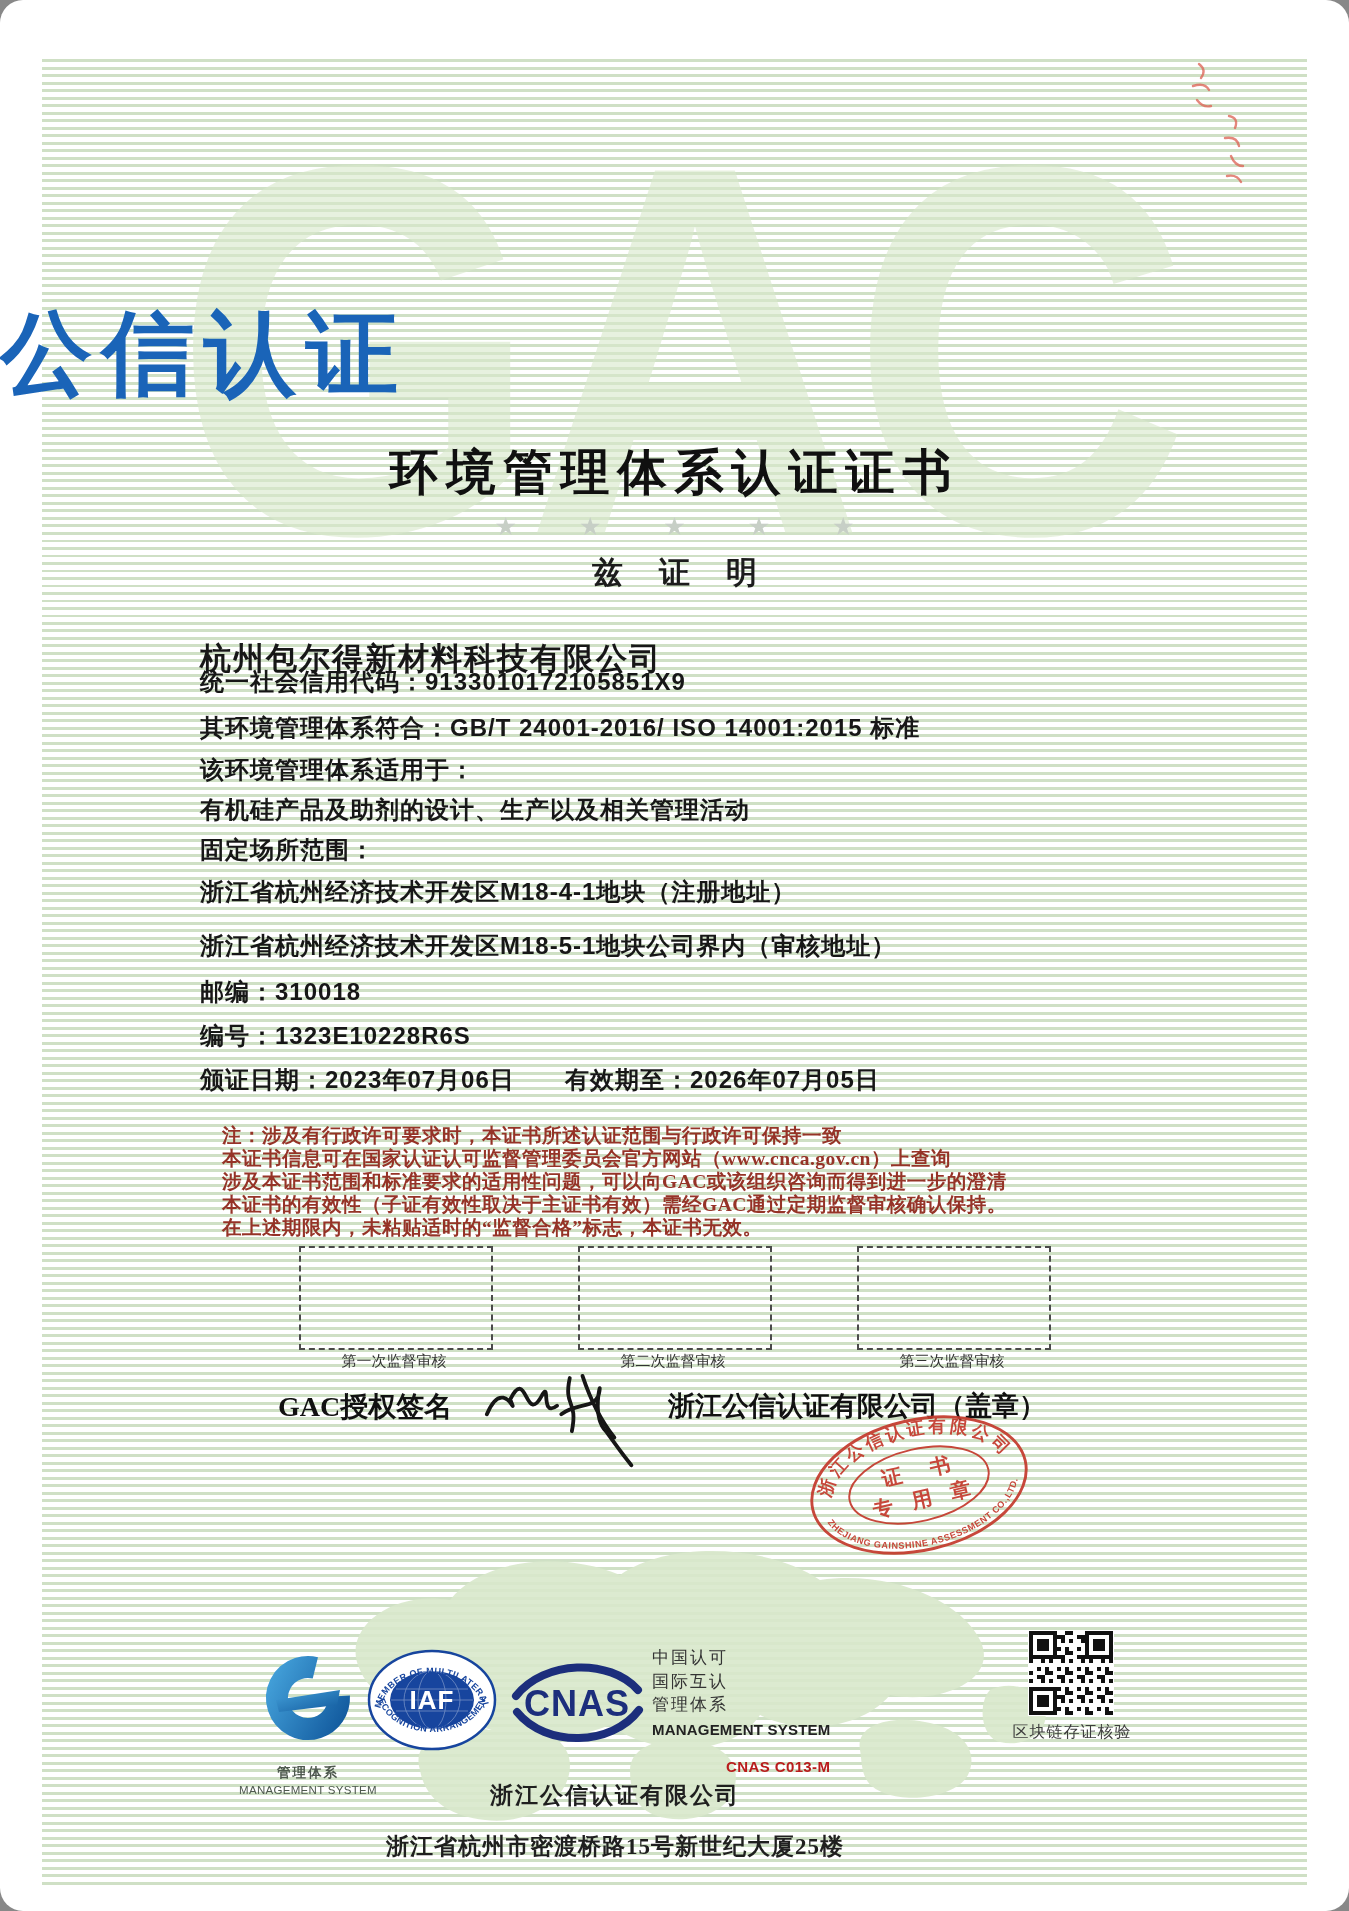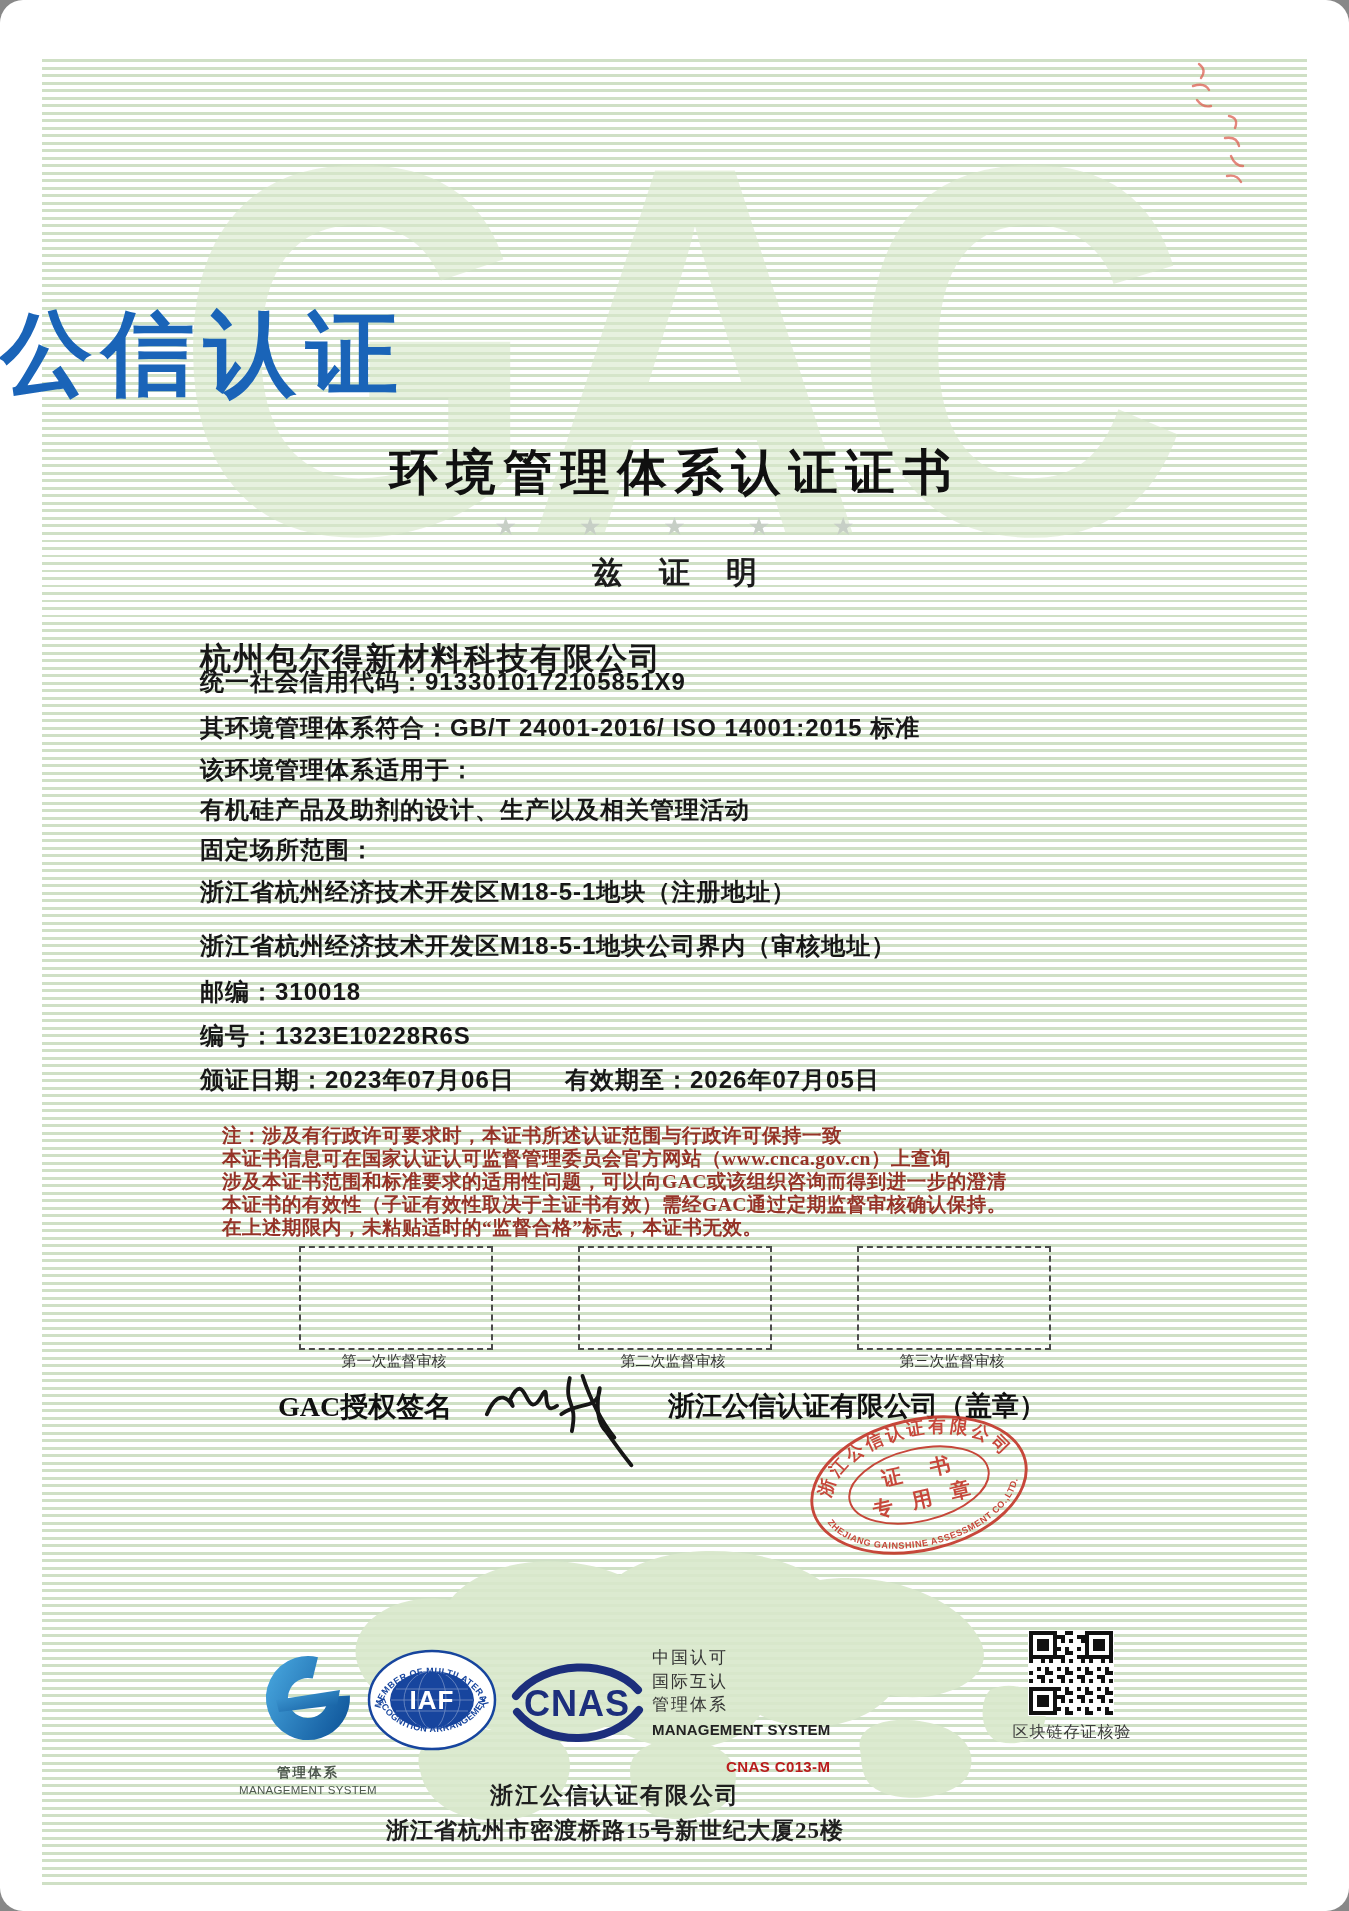--- a/index.html
+++ b/index.html
@@ -58,21 +58,21 @@
   .cn-block{position:absolute;left:652px;top:1646px;z-index:2;color:#333;}
   .cn-block .zh{font-size:17px;letter-spacing:2px;line-height:23.5px;}
   .cn-block .en{font-size:15px;font-weight:700;color:#222;margin-top:4px;letter-spacing:.2px;}
   .cn-block .code{font-size:15px;font-weight:700;color:#b91c1c;margin-top:20px;letter-spacing:.4px;text-align:right;}
   .qr{position:absolute;left:1028px;top:1630px;width:86px;height:86px;z-index:2;}
   .qr-caption{position:absolute;left:1004px;top:1722px;width:136px;text-align:center;z-index:2;
     font-size:16px;color:#3d3d3d;letter-spacing:1px;}
   .footer{position:absolute;left:235px;top:1780px;width:760px;z-index:2;text-align:center;
     font-family:var(--serif);color:#1f1f1f;}
   .footer .l1{font-size:23px;font-weight:700;letter-spacing:2px;}
-  .footer .l2{font-size:23px;font-weight:700;letter-spacing:1px;margin-top:4px;}
+  .footer .l2{font-size:23px;font-weight:700;letter-spacing:1px;margin-top:20px;}
   .footer .l3{font-size:21px;font-weight:700;letter-spacing:1.5px;margin-top:6px;}
   .dates-issue{position:absolute;left:200px;top:1064px;}
   .dates-valid{position:absolute;left:565px;top:1064px;}
 </style>
 </head>
 <body>
 
 <div class="page">
   <div class="stripes"></div>
   <div class="watermark">GAC</div>
@@ -91,21 +91,21 @@
   <div class="layer subtitle">环境管理体系认证证书</div>
   <div class="layer stars">★★★★★</div>
   <div class="layer hereby">兹证明</div>
 
   <div class="bline company" style="top:610px">杭州包尔得新材料科技有限公司</div>
   <div class="bline" style="top:666px">统一社会信用代码：9133010172105851X9</div>
   <div class="bline" style="top:712px">其环境管理体系符合：GB/T 24001-2016/ ISO 14001:2015 标准</div>
   <div class="bline" style="top:754px">该环境管理体系适用于：</div>
   <div class="bline" style="top:794px">有机硅产品及助剂的设计、生产以及相关管理活动</div>
   <div class="bline" style="top:834px">固定场所范围：</div>
-  <div class="bline" style="top:876px">浙江省杭州经济技术开发区M18-5-1地块（注册地址）</div>
+  <div class="bline" style="top:876px">浙江省杭州经济技术开发区M18-4-1地块（注册地址）</div>
   <div class="bline" style="top:930px">浙江省杭州经济技术开发区M18-5-1地块公司界内（审核地址）</div>
   <div class="bline" style="top:976px">邮编：310018</div>
   <div class="bline" style="top:1020px">编号：1323E10228R6S</div>
   <div class="bline dates-issue">颁证日期：2023年07月06日</div>
   <div class="bline dates-valid">有效期至：2026年07月05日</div>
 
   <div class="note-line" style="top:1145px">本证书信息可在国家认证认可监督管理委员会官方网站（www.cnca.gov.cn）上查询</div>
   <div class="note-line" style="top:1122px">注：涉及有行政许可要求时，本证书所述认证范围与行政许可保持一致</div>
   <div class="note-line" style="top:1168px">涉及本证书范围和标准要求的适用性问题，可以向GAC或该组织咨询而得到进一步的澄清</div>
   <div class="note-line" style="top:1191px">本证书的有效性（子证有效性取决于主证书有效）需经GAC通过定期监督审核确认保持。</div>

